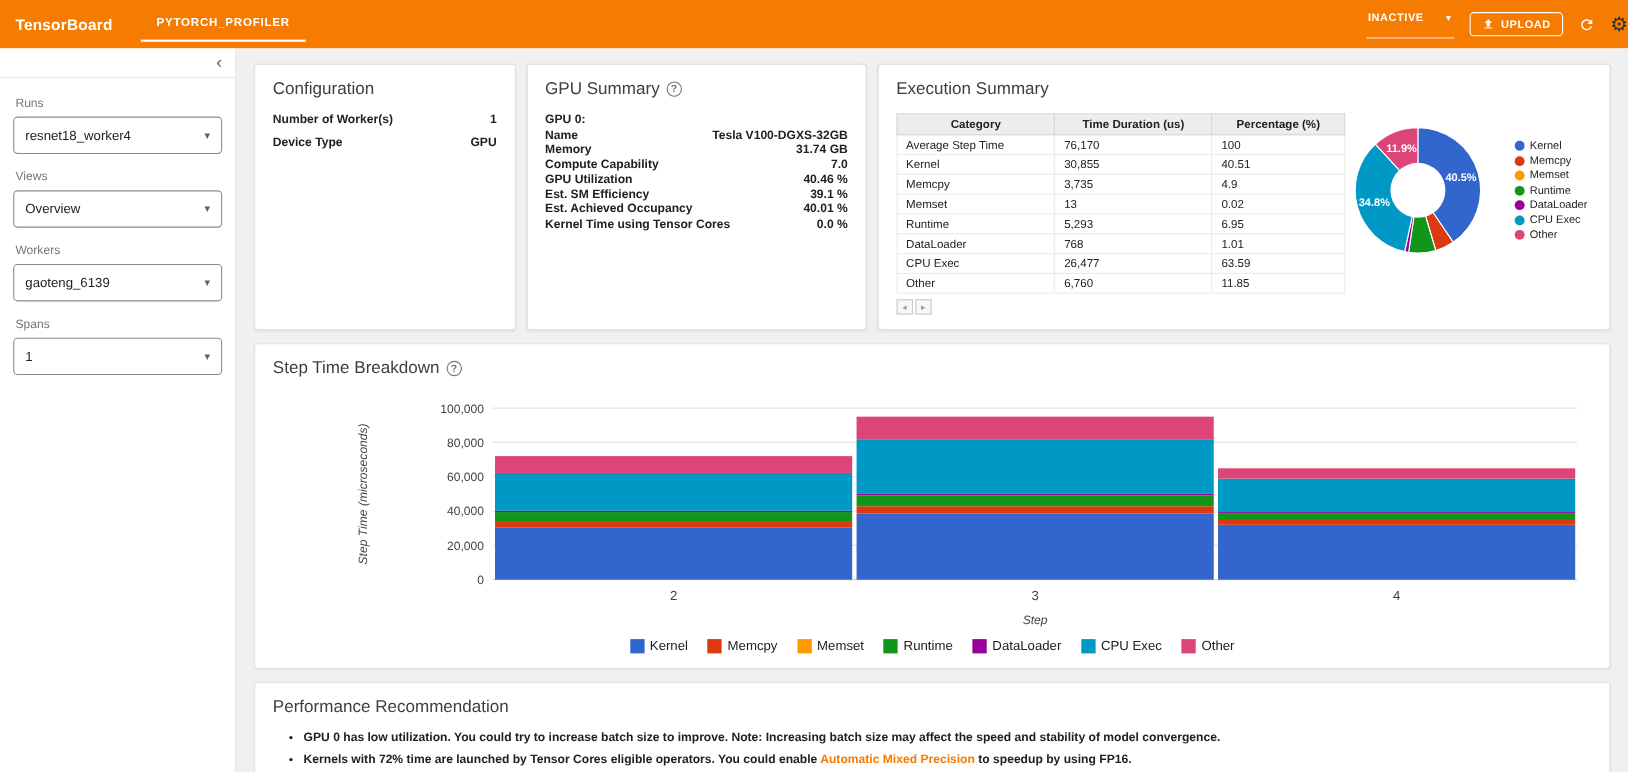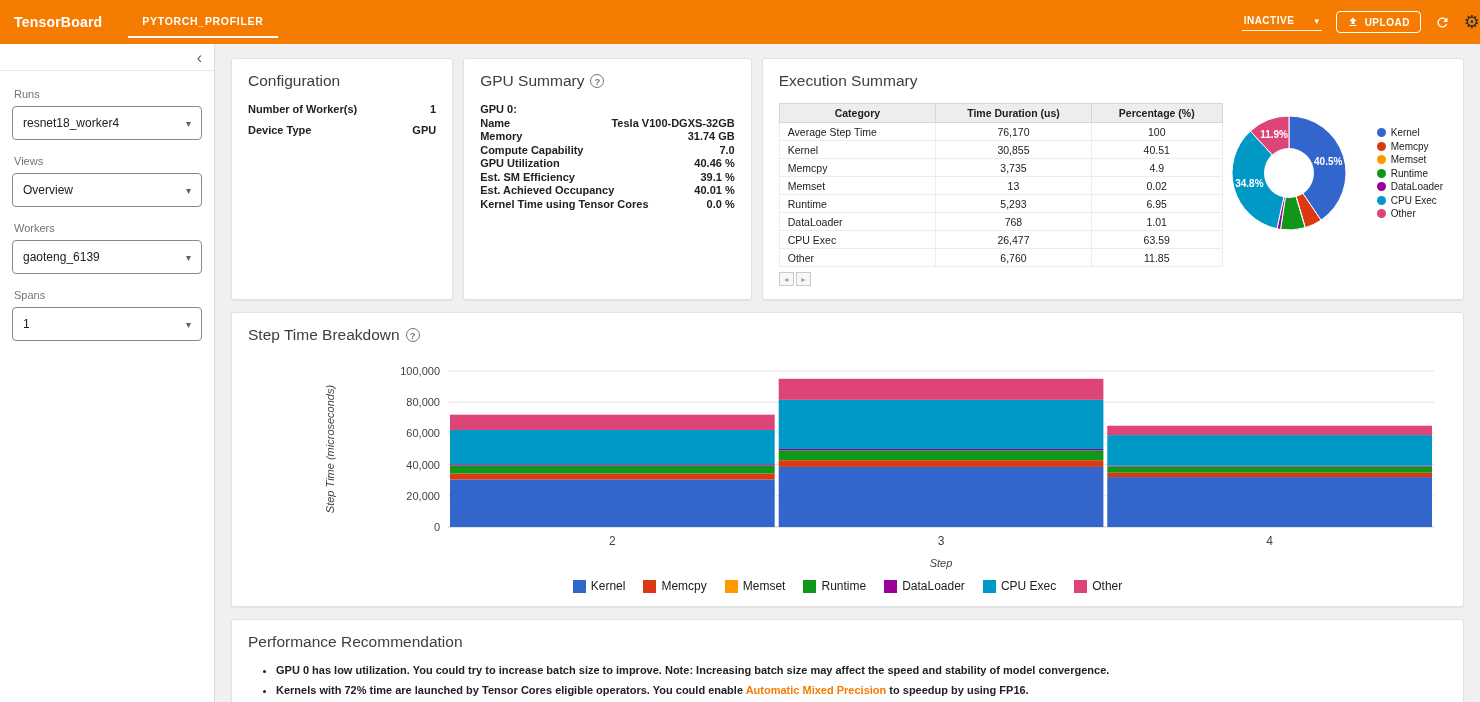--- a/index.html
+++ b/index.html
@@ -7,21 +7,21 @@
     font-family:"Liberation Sans","DejaVu Sans",sans-serif;}
 
   
   .topbar{height:44px;background:#f57c00;display:flex;align-items:center;color:#fff;
     padding-left:14px;overflow:hidden;}
   .brand{font-size:14px;font-weight:bold;letter-spacing:.2px;margin-right:26px;cursor:pointer;}
   .tab{height:32px;display:flex;align-items:center;padding:0 14px;font-size:10.5px;
     font-weight:bold;letter-spacing:.7px;border-bottom:2px solid #fff;cursor:pointer;}
   .topbar-right{margin-left:auto;display:flex;align-items:center;gap:14px;padding-right:8px;}
   .status-select{display:flex;align-items:center;border-bottom:1px solid rgba(255,255,255,.9);
-    padding:2px 2px 4px;min-width:80px;font-size:10px;font-weight:bold;letter-spacing:.5px;cursor:pointer;}
+    padding:2px 2px 12px;min-width:80px;font-size:10px;font-weight:bold;letter-spacing:.5px;cursor:pointer;}
   .status-select .caret{margin-left:auto;font-size:9px;}
   .upload-btn{display:flex;align-items:center;gap:6px;background:transparent;border:1px solid #fff;
     border-radius:4px;color:#fff;font-size:10px;font-weight:bold;letter-spacing:.5px;
     padding:4px 10px;cursor:pointer;font-family:inherit;}
   .icon-btn{background:none;border:none;padding:0;cursor:pointer;display:flex;align-items:center;}
   .gear{font-size:18px;line-height:1;color:#263238;margin-right:-8px;cursor:pointer;}
 
   
   .layout{display:flex;height:670px;}
   .sidebar{width:215px;background:#fff;border-right:1px solid #dcdcdc;flex-shrink:0;}
@@ -46,26 +46,26 @@
   .config-card{width:244px;}
   .gpu-card{width:318px;}
   .exec-card{flex:1;}
 
   .kv-row{display:flex;justify-content:space-between;font-size:11px;font-weight:bold;
     color:#202124;margin-bottom:9px;gap:16px;}
   .gpu-card .kv-row{margin-bottom:0;line-height:13.5px;}
   .gpu-device-header{font-size:11px;font-weight:bold;color:#202124;line-height:13.5px;}
 
   .exec-body{display:flex;align-items:flex-start;}
-  .exec-table-wrap{width:444px;}
+  .exec-table-wrap{width:408px;}
   table.exec{width:100%;border-collapse:collapse;font-size:10.5px;color:#202124;border:1px solid #d6d6d6;}
   .exec th{background:#ededed;border:1px solid #d6d6d6;font-weight:bold;padding:3px 6px;text-align:center;}
   .exec td{padding:2.5px 8px;border:1px solid #ececec;}
   .exec td.cat{text-align:left;}
-  .exec td.num{text-align:center;}
+  .exec td.num{text-align:left;}
   .pager{display:flex;gap:2px;margin-top:5px;}
   .pager button{width:15px;height:14px;border:1px solid #c9c9c9;background:#f7f7f7;color:#9e9e9e;
     font-size:8px;display:flex;align-items:center;justify-content:center;padding:0;cursor:pointer;}
 
   .donut-area{flex:1;display:flex;justify-content:flex-end;align-items:center;gap:22px;padding:4px 4px 0 0;}
   .donut-legend{display:flex;flex-direction:column;gap:2.5px;}
   .legend-item{display:flex;align-items:center;gap:5px;font-size:10px;color:#212121;}
   .legend-dot{width:9px;height:9px;border-radius:50%;flex-shrink:0;}
   .legend-sq{width:13px;height:13px;flex-shrink:0;}
 

